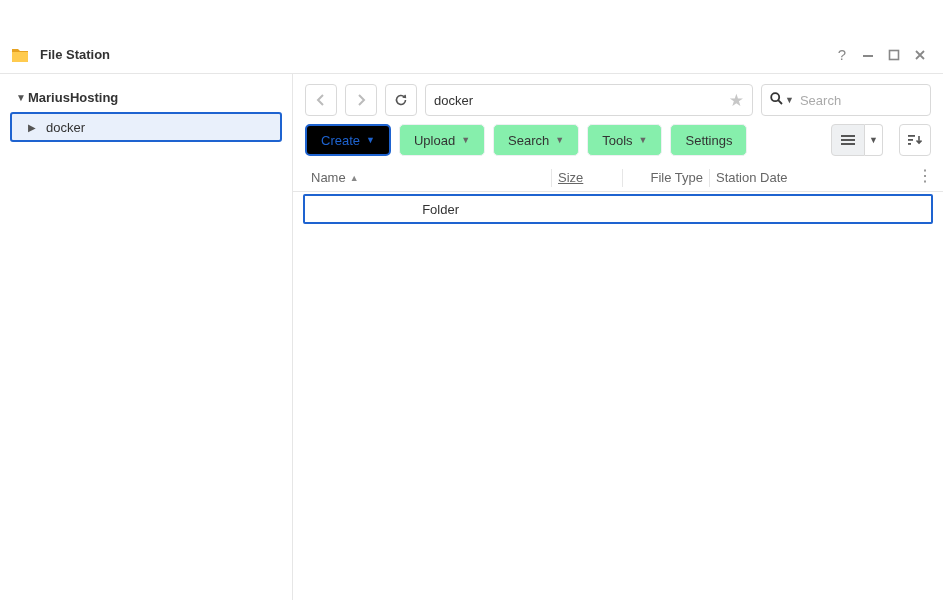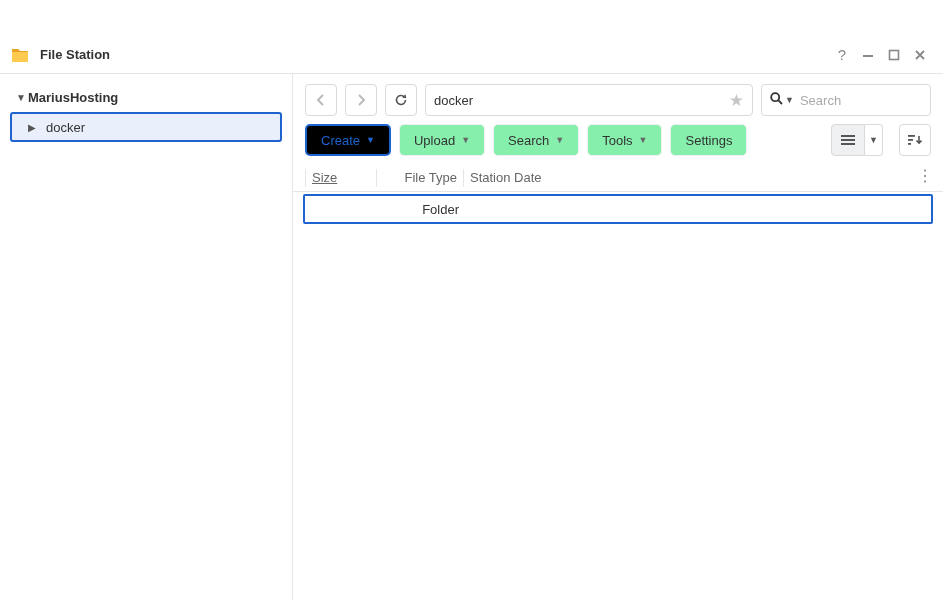--- a/index.html
+++ b/index.html
@@ -216,20 +216,24 @@
         <svg width="14" height="12" viewBox="0 0 14 12">
           <rect x="0" y="1" width="7" height="1.8" fill="#555"></rect>
           <rect x="0" y="5" width="5" height="1.8" fill="#555"></rect>
           <rect x="0" y="9" width="3" height="1.8" fill="#555"></rect>
           <path d="M11 2 v7 M8.5 6.5 L11 9 L13.5 6.5" fill="none" stroke="#555" stroke-width="1.6"></path>
         </svg>
       </div>
     </div>
 
     <div class="thead">
+      <div class="col col-name">
+        <span>Name</span>
+        <span class="sort-ind">▲</span>
+      </div>
       <div class="col-sep"></div>
       <div class="col col-size">
         <span>Size</span>
       </div>
       <div class="col-sep"></div>
       <div class="col col-type">
         <span>File Type</span>
       </div>
       <div class="col-sep"></div>
       <div class="col col-date">

